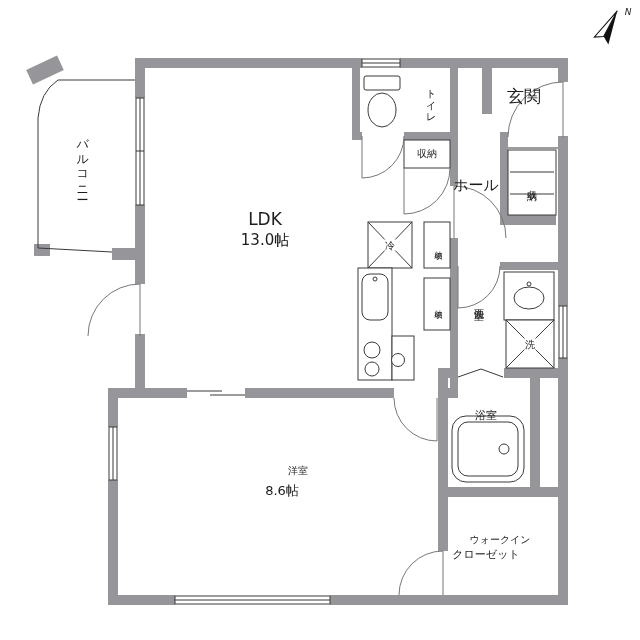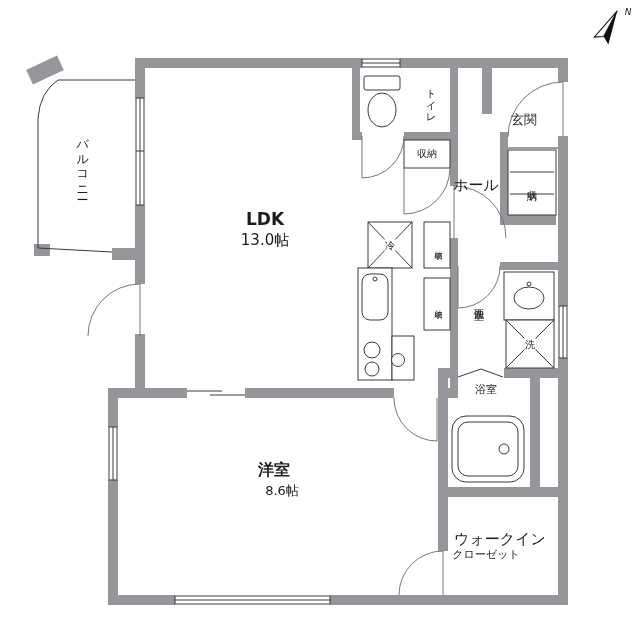--- a/index.html
+++ b/index.html
@@ -3,21 +3,21 @@
 <meta charset="utf-8">
 <style>
   html,body{margin:0;padding:0;background:#fff;}
   #stage{position:relative;width:640px;height:640px;background:#ffffff;overflow:hidden;
          font-family:"DejaVu Sans","Liberation Sans",sans-serif;}
   #plan-svg{position:absolute;left:0;top:0;}
   .lbl{position:absolute;transform:translate(-50%,-50%);color:#1c1c1c;white-space:nowrap;
        line-height:1.1;text-align:center;}
   .v{writing-mode:vertical-rl;text-orientation:upright;letter-spacing:2px;}
   .chip{background:#ffffff;padding:0 1px;}
-  .big{font-weight:700;}
+  .big{font-weight:400;}
 </style>
 </head>
 <body>
 
 <div id="stage">
 
 <svg id="plan-svg" width="640" height="640" viewBox="0 0 640 640">
 
   <g fill="#96969a" stroke="none">
 
@@ -200,38 +200,38 @@
 
   <div class="lbl v" style="left:82px;top:163px;font-size:12px">バルコニー</div>
 
   <div class="lbl big" style="left:265px;top:219px;font-size:17px">LDK</div>
   <div class="lbl" style="left:265px;top:240px;font-size:15px">13.0帖</div>
 
   <div class="lbl v" style="left:431px;top:100px;font-size:10px;letter-spacing:1px">トイレ</div>
 
   <div class="lbl" style="left:427px;top:153px;font-size:10px">収納</div>
 
-  <div class="lbl" style="left:524px;top:120px;font-size:13px">玄関</div>
+  <div class="lbl" style="left:524px;top:96px;font-size:17px">玄関</div>
 
   <div class="lbl" style="left:476px;top:185px;font-size:15px">ホール</div>
 
   <div class="lbl v" style="left:532px;top:183px;font-size:10px;letter-spacing:1px">収納</div>
 
   <div class="lbl chip" style="left:390px;top:245px;font-size:10px">冷</div>
 
   <div class="lbl v" style="left:437px;top:245px;font-size:8px;letter-spacing:0">収納</div>
   <div class="lbl v" style="left:437px;top:304px;font-size:8px;letter-spacing:0">収納</div>
 
   <div class="lbl v" style="left:479px;top:302px;font-size:10px;letter-spacing:1px">洗面室</div>
 
   <div class="lbl chip" style="left:530px;top:344px;font-size:10px">洗</div>
 
-  <div class="lbl" style="left:486px;top:390px;font-size:11px">浴室</div>
-
-  <div class="lbl big" style="left:274px;top:470px;font-size:16px">洋室</div>
+  <div class="lbl" style="left:486px;top:416px;font-size:11px">浴室</div>
+
+  <div class="lbl big" style="left:298px;top:470px;font-size:10px">洋室</div>
   <div class="lbl" style="left:282px;top:491px;font-size:13px">8.6帖</div>
 
-  <div class="lbl" style="left:500px;top:539px;font-size:15px">ウォークイン</div>
+  <div class="lbl" style="left:500px;top:539px;font-size:10px">ウォークイン</div>
   <div class="lbl" style="left:486px;top:555px;font-size:11px">クローゼット</div>
 
   <div class="lbl" style="left:628px;top:13px;font-size:9px;font-style:italic">N</div>
 
 </div>
 
 </body></html>

